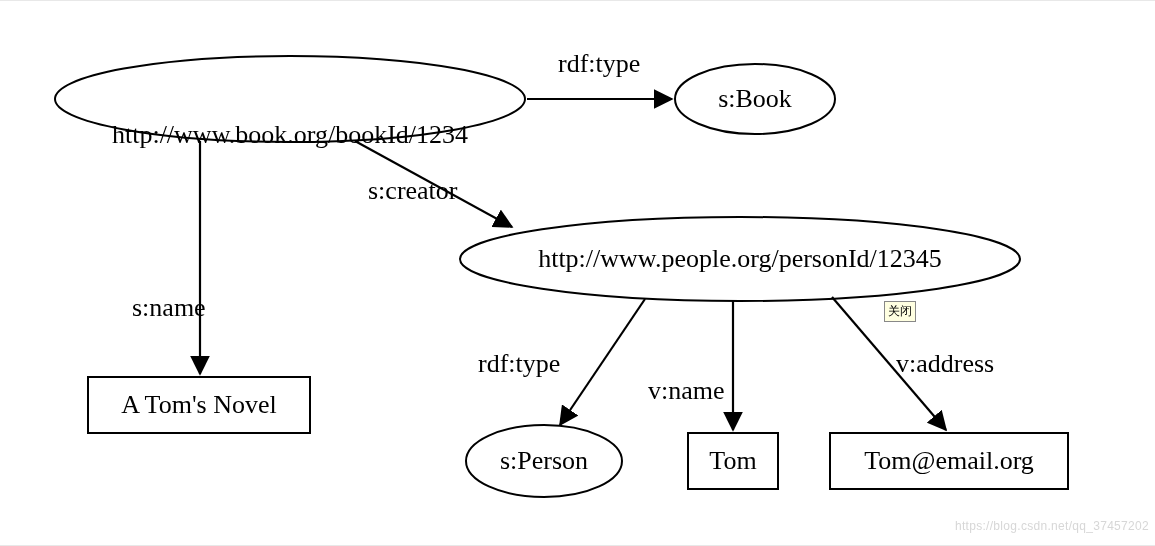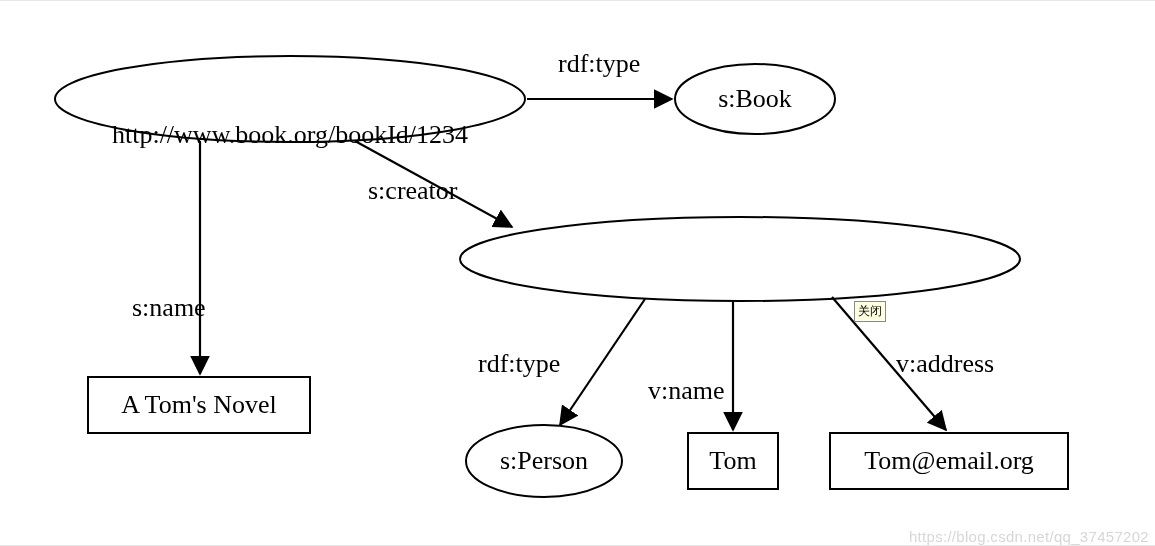--- a/index.html
+++ b/index.html
@@ -34,26 +34,27 @@
     white-space: nowrap;
   }
   .tooltip-box {
     position: absolute;
     font-size: 12px;
     font-family: Arial, "Microsoft YaHei", sans-serif;
     background: #ffffe1;
     border: 1px solid #888;
     padding: 1px 3px;
     color: #000;
+    margin-left: 30px;
   }
   .watermark {
     position: absolute;
     right: 6px;
-    bottom: 0;
-    font-size: 15px;
+    bottom: 12px;
+    font-size: 12px;
     font-family: Arial, sans-serif;
     color: #d7d7d7;
     letter-spacing: 0.3px;
   }
 </style>
 </head>
 <body>
 
 <div class="canvas">
 
@@ -86,20 +87,21 @@
 
     <line x1="645" y1="298" x2="560" y2="424" stroke="#000" stroke-width="2.2" marker-end="url(#arrow)"></line>
 
     <line x1="733" y1="300" x2="733" y2="429" stroke="#000" stroke-width="2.2" marker-end="url(#arrow)"></line>
 
     <line x1="832" y1="296" x2="946" y2="429" stroke="#000" stroke-width="2.2" marker-end="url(#arrow)"></line>
   </svg>
 
   <div class="node-label" style="left:290px; top:98px;margin-top:36px;">http://www.book.org/bookId/1234</div>
   <div class="node-label" style="left:755px; top:98px;">s:Book</div>
+  <div class="node-label" style="left:740px; top:258px;">http://www.people.org/personId/12345</div>
   <div class="node-label" style="left:199px; top:404px;">A Tom's Novel</div>
   <div class="node-label" style="left:544px; top:460px;">s:Person</div>
   <div class="node-label" style="left:733px; top:460px;">Tom</div>
   <div class="node-label" style="left:949px; top:460px;">Tom@email.org</div>
 
   <div class="edge-label" style="left:558px; top:48px;">rdf:type</div>
   <div class="edge-label" style="left:132px; top:256px;margin-top:36px;">s:name</div>
   <div class="edge-label" style="left:368px; top:175px;">s:creator</div>
   <div class="edge-label" style="left:478px; top:348px;">rdf:type</div>
   <div class="edge-label" style="left:648px; top:375px;">v:name</div>

